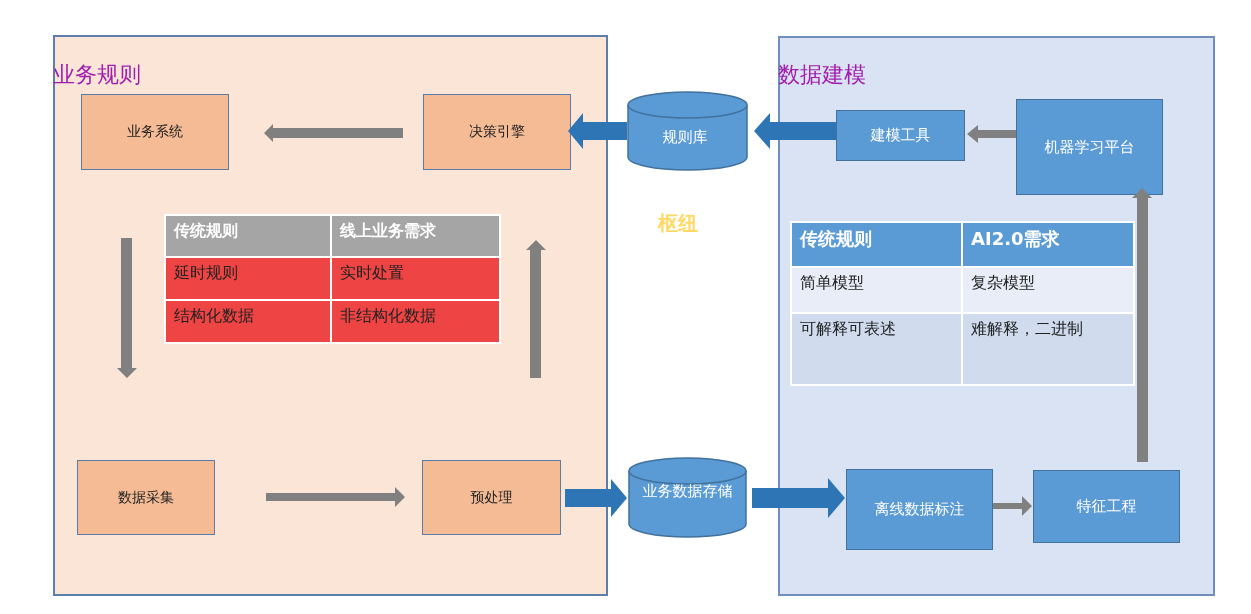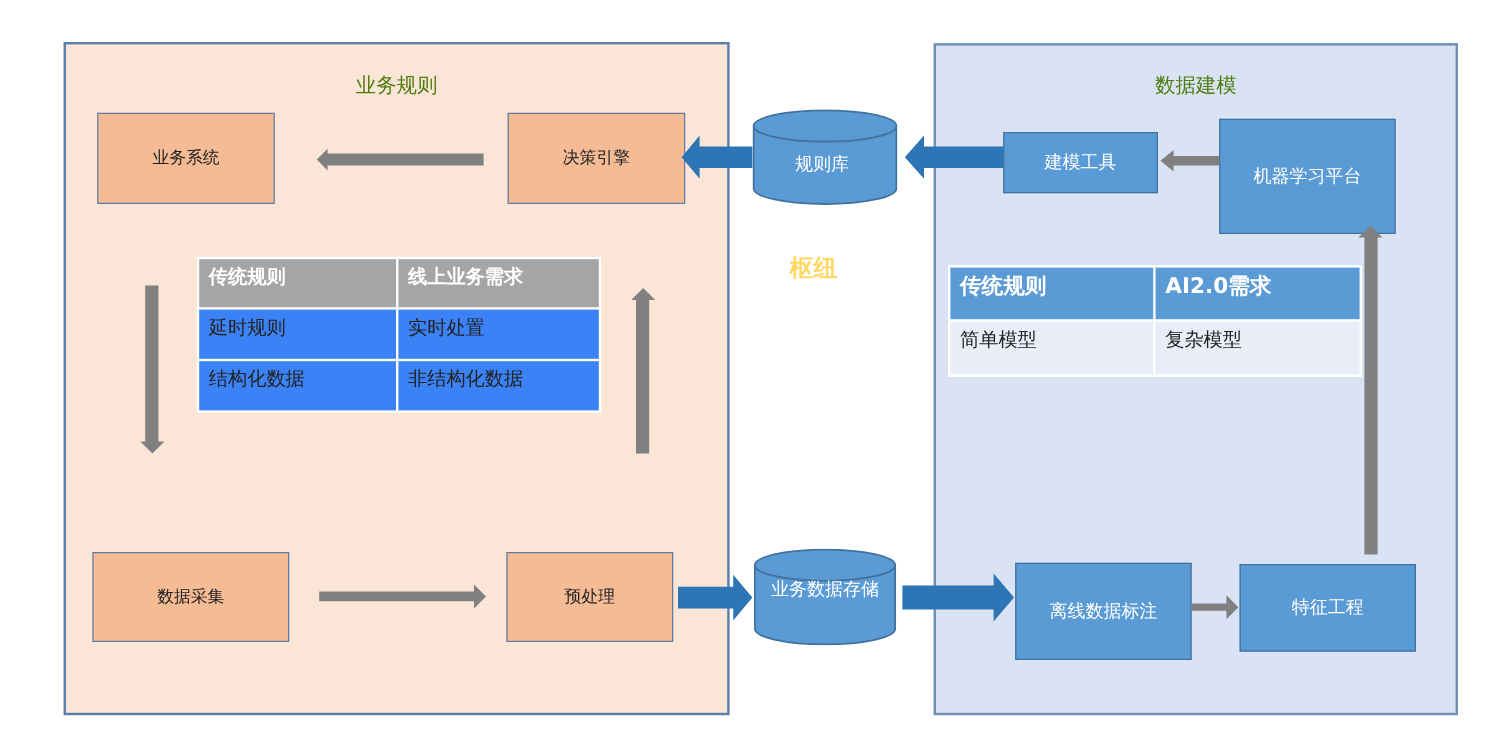--- a/index.html
+++ b/index.html
@@ -4,60 +4,60 @@
 <style>
   html, body { margin: 0; padding: 0; background: #ffffff; }
   body { width: 1251px; height: 614px; position: relative; overflow: hidden;
          font-family: "DejaVu Sans", "Liberation Sans", sans-serif; color: #1a1a1a; }
   .abs { position: absolute; box-sizing: border-box; }
 
   .panel-left { left: 53px; top: 35px; width: 555px; height: 561px;
                 background: #fbe5d6; border: 2px solid #5b7faa; }
   .panel-right { left: 778px; top: 36px; width: 437px; height: 560px;
                  background: #dae3f3; border: 2px solid #6f8fb8; }
-  .panel-title { font-size: 17px; color: #4d7c0f; text-align: center; }
+  .panel-title { font-size: 22px; color: #a21caf; }
 
   .box-orange { background: #f4bb95; border: 1.5px solid #5a7ca8;
                 display: flex; align-items: center; justify-content: center;
                 font-size: 14px; color: #222; }
   .box-blue { background: #5b9bd5; border: 1.5px solid #41719c;
               display: flex; align-items: center; justify-content: center;
               font-size: 15px; color: #ffffff; text-align: right; line-height: 1.25; }
 
   .cyl { overflow: visible; }
   .cyl-label { position: absolute; left: 0; right: 0; text-align: center;
                color: #fff; font-size: 15px; line-height: 1.25; }
 
   .hub { left: 658px; top: 210px; font-size: 20px; font-weight: bold; color: #ffd966; }
 
   table.tbl { border-collapse: collapse; table-layout: fixed; }
   table.tbl td { border: 2px solid #ffffff; padding: 6px 8px; vertical-align: top;
                  font-size: 16px; line-height: 1.15; color: #222; }
   .tbl-left td.h { background: #a5a5a5; color: #ffffff; font-weight: bold; font-size: 16px; }
-  .tbl-left tr.odd td { background: #3b82f6; }
+  .tbl-left tr.odd td { background: #ef4444; }
   .tbl-left tr.even td { background: #efefef; }
   .tbl-right td.h { background: #5b9bd5; color: #ffffff; font-weight: bold; font-size: 18px; }
   .tbl-right tr.odd td { background: #d0dcee; }
   .tbl-right tr.even td { background: #e8edf7; }
   .tbl-right td { font-size: 17px; }
 
   svg.arrows { position: absolute; left: 0; top: 0; }
 </style>
 </head>
 <body>
 
 <div class="abs panel-left"></div>
 <div class="abs panel-right"></div>
 
 <div class="abs panel-title" style="left:53px; top:60px; width:555px;">业务规则</div>
 <div class="abs panel-title" style="left:778px; top:60px; width:437px;">数据建模</div>
 
 <div class="abs box-orange" style="left:81px; top:94px; width:148px; height:76px;">业务系统</div>
 <div class="abs box-orange" style="left:423px; top:94px; width:148px; height:76px;">决策引擎</div>
-<div class="abs box-orange" style="left:77px; top:460px; width:164px; height:75px;">数据采集</div>
+<div class="abs box-orange" style="left:77px; top:460px; width:138px; height:75px;">数据采集</div>
 <div class="abs box-orange" style="left:422px; top:460px; width:139px; height:75px;">预处理</div>
 
 <table class="abs tbl tbl-left" style="left:164px; top:214px; width:335px;">
   <colgroup>
       <col style="width:166px">
       <col style="width:169px">
     </colgroup>
   <tbody>
       <tr style="height:42px">
     <td class="h">传统规则</td>
@@ -104,20 +104,24 @@
     </colgroup>
   <tbody>
       <tr style="height:45px">
     <td class="h">传统规则</td>
     <td class="h">AI2.0需求</td>
   </tr>
   <tr class="even" style="height:46px">
     <td>简单模型</td>
     <td>复杂模型</td>
   </tr>
+  <tr class="odd" style="height:72px">
+    <td>可解释可表述</td>
+    <td>难解释，二进制</td>
+  </tr>
 </tbody>
   </table>
 
 <svg class="arrows" width="1251" height="614" viewBox="0 0 1251 614">
 
   <polygon points="403,128 273,128 273,124 264,133 273,142 273,138 403,138" fill="#808080"></polygon>
 
   <polygon points="266,493 395,493 395,487 405,497 395,507 395,501 266,501" fill="#808080"></polygon>
 
   <polygon points="121,238 132,238 132,368 137,368 127,378 117,368 121,368" fill="#808080"></polygon>

